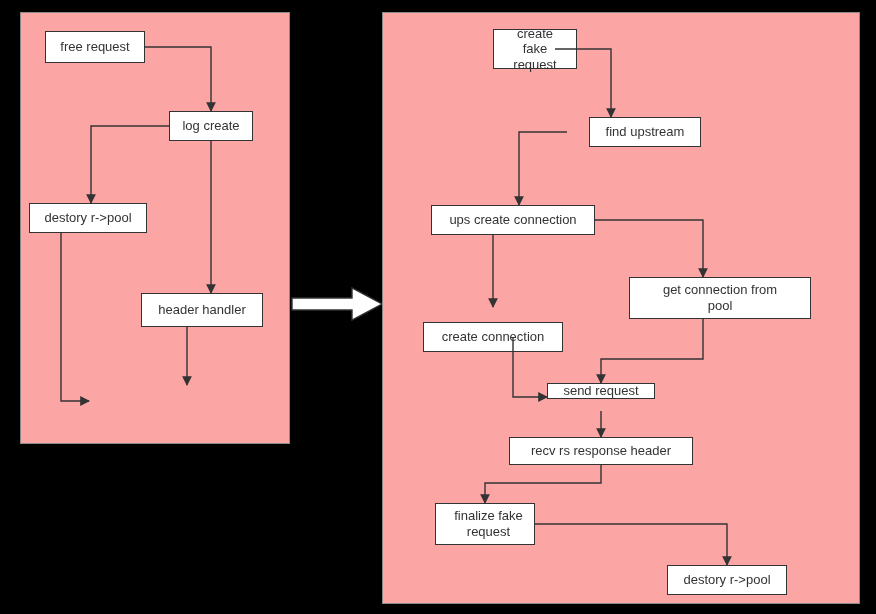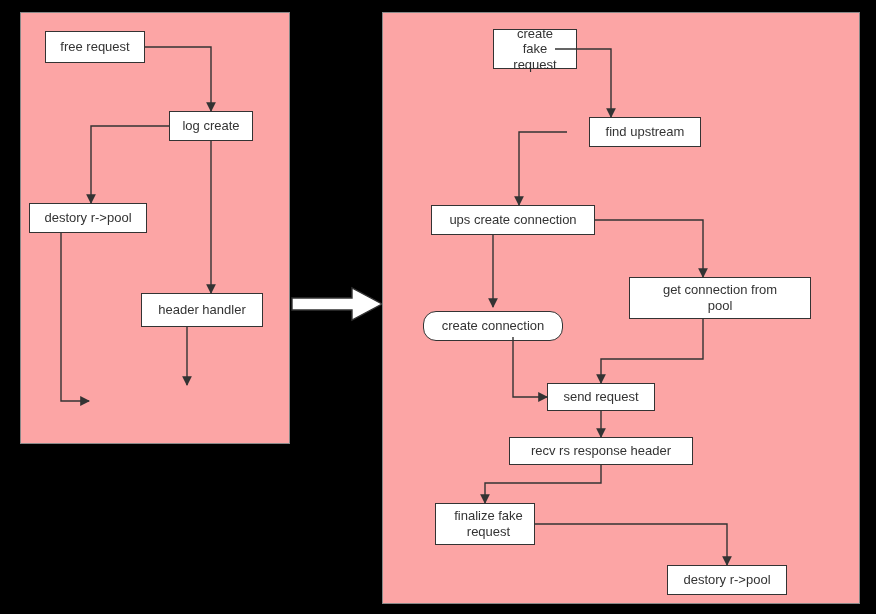--- a/index.html
+++ b/index.html
@@ -68,24 +68,24 @@
 
 <svg style="position:absolute; left:290px; top:286px;" width="94" height="36">
   <path d="M2,12 L62,12 L62,2 L92,18 L62,34 L62,24 L2,24 Z" fill="#fff" stroke="#333" stroke-width="1.4"></path>
 </svg>
 
 <div class="panel" style="left:382px; top:12px; width:478px; height:592px;">
   <div class="node" style="left:78px; top:16px; width:84px; height:40px;margin-left:32px;">create fake
 request</div>
   <div class="node" style="left:184px; top:104px; width:112px; height:30px;margin-left:22px;">find upstream</div>
   <div class="node" style="left:48px; top:192px; width:164px; height:30px;">ups create connection</div>
-  <div class="node" style="left:40px; top:298px; width:140px; height:30px;border-radius:13px;">create connection</div>
+  <div class="node" style="left:40px; top:309px; width:140px; height:30px;">create connection</div>
   <div class="node" style="left:246px; top:264px; width:182px; height:42px;">get connection from
 pool</div>
-  <div class="node" style="left:164px; top:370px; width:108px; height:28px;">send request</div>
+  <div class="node" style="left:164px; top:370px; width:108px; height:16px;">send request</div>
   <div class="node" style="left:126px; top:424px; width:184px; height:28px;text-align:right;">recv rs response header</div>
   <div class="node" style="left:52px; top:490px; width:100px; height:42px;padding-left:17px;">finalize fake
 request</div>
   <div class="node" style="left:284px; top:552px; width:120px; height:30px;">destory r-&gt;pool</div>
 
   <svg class="arrows" width="478" height="592">
     <defs>
       <marker id="ah2" viewBox="0 0 10 10" refX="9" refY="5" markerWidth="7" markerHeight="7" orient="auto">
         <path d="M0,0 L10,5 L0,10 z" fill="#333"></path>
       </marker>

